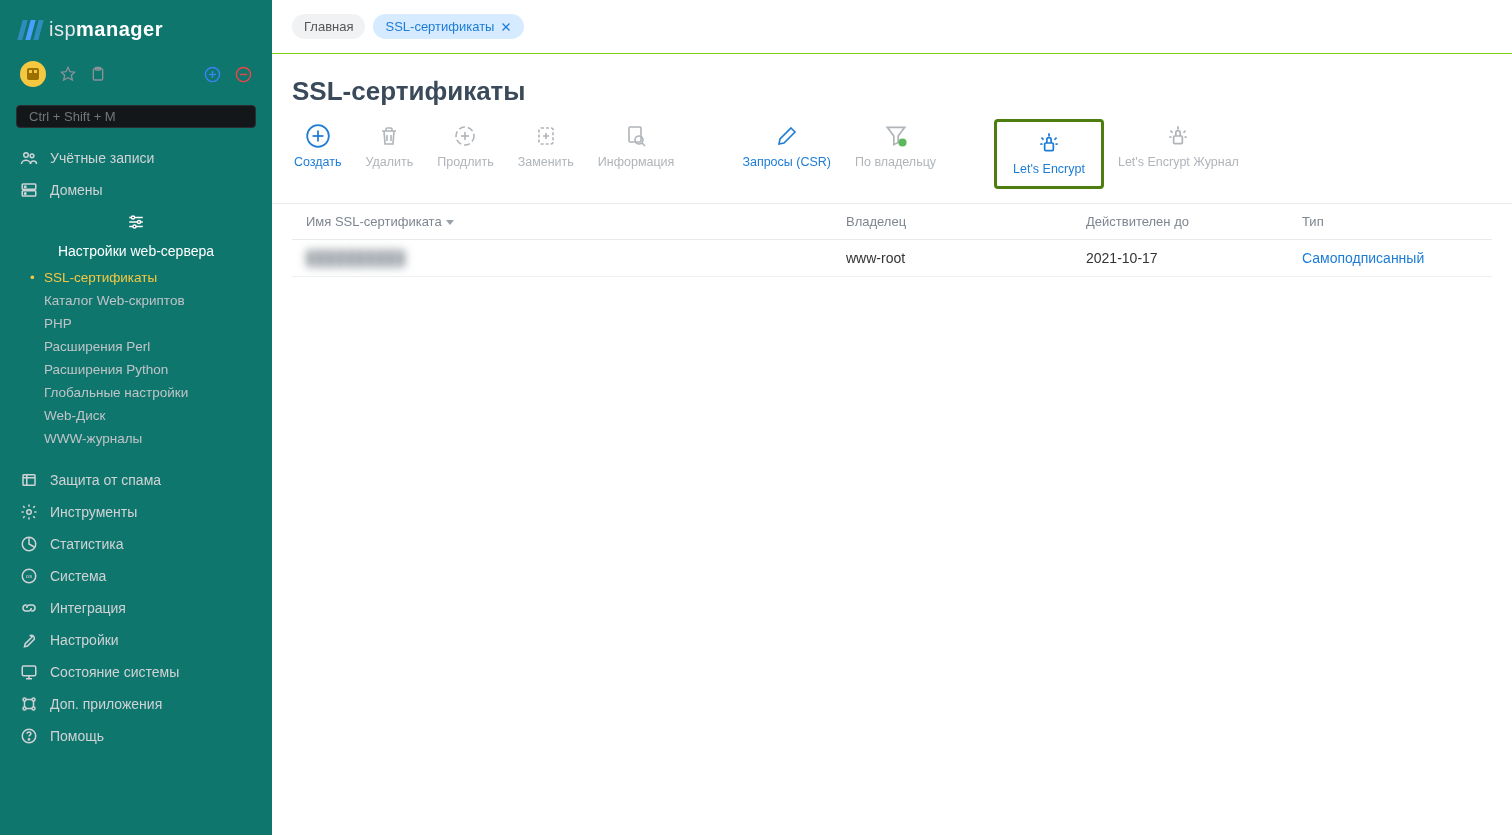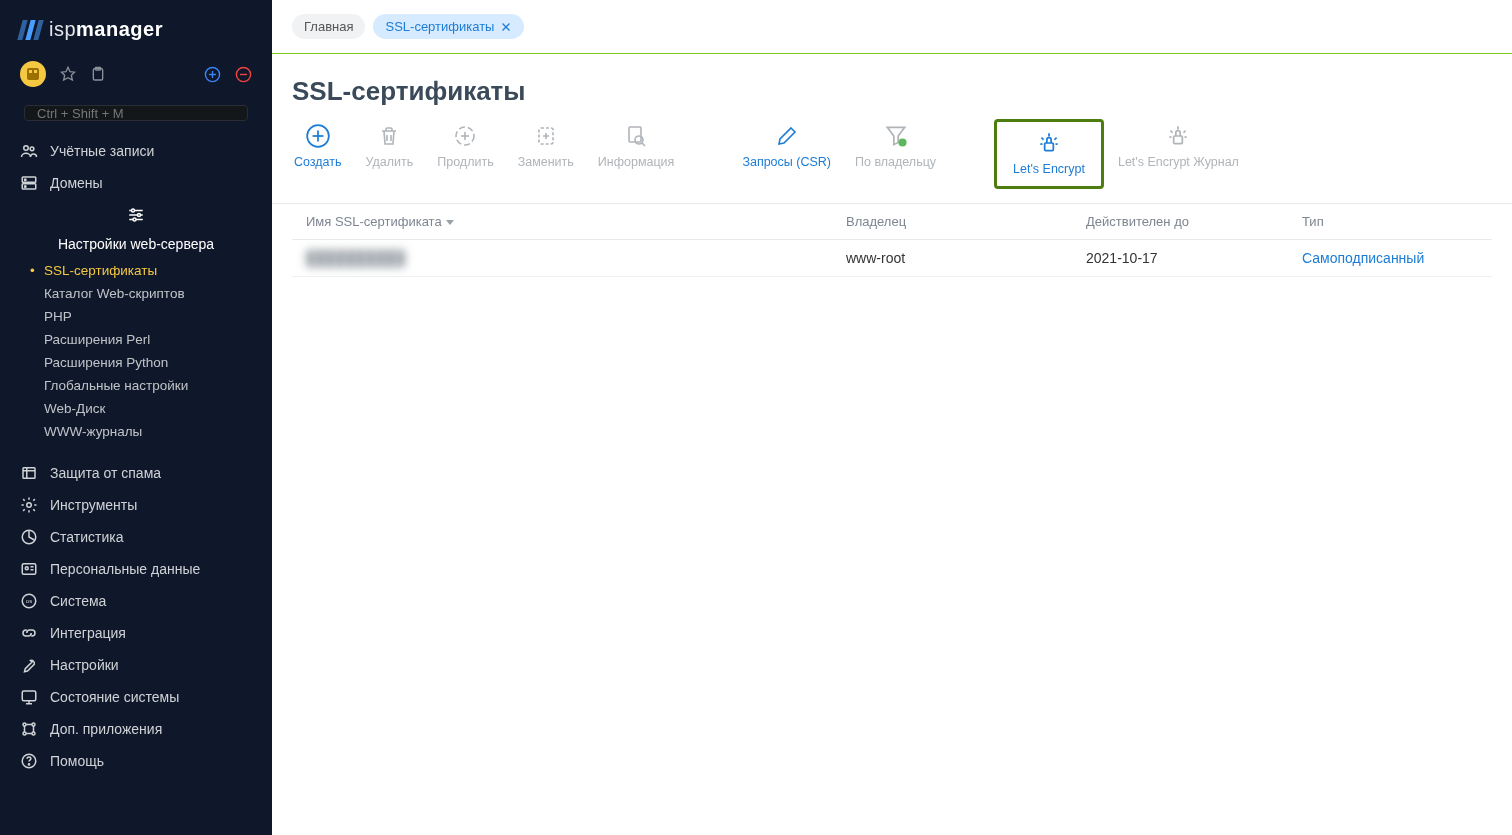--- a/index.html
+++ b/index.html
@@ -1,33 +1,33 @@
 <!DOCTYPE html>
 <html><head>
 <meta charset="utf-8">
 <style>
 * { margin: 0; padding: 0; box-sizing: border-box; }
 body { font-family: -apple-system, BlinkMacSystemFont, "Segoe UI", Arial, sans-serif; font-size: 14px; color: #333; background: #fff; display: flex; height: 835px; width: 1512px; overflow: hidden; }
 
 
-.sidebar { width: 272px; background: #0f172a; color: #c0c4c8; display: flex; flex-direction: column; flex-shrink: 0; }
+.sidebar { width: 272px; background: #0f766e; color: #c0c4c8; display: flex; flex-direction: column; flex-shrink: 0; }
 .logo { padding: 18px 20px 12px; display: flex; align-items: center; gap: 2px; }
 .logo-stripes { display: flex; gap: 3px; margin-right: 6px; }
 .logo-stripe { width: 5px; height: 20px; background: #4a9eff; transform: skewX(-15deg); }
 .logo-stripe.dim { opacity: 0.55; }
 .logo-text { font-size: 20px; font-weight: 300; color: #e4e6e8; letter-spacing: 0.5px; }
 .logo-bold { font-weight: 600; color: #fff; }
 
 .sidebar-icons { display: flex; align-items: center; gap: 14px; padding: 8px 20px 12px; }
 .avatar { width: 26px; height: 26px; border-radius: 50%; background: #f5c842; display:flex; align-items:center; justify-content:center; font-size:14px; }
 .side-icon-btn { color: #8b9199; font-size: 15px; cursor: pointer; display:flex; }
 .side-icon-btn.plus { color: #3b82f6; margin-left: auto; }
 .side-icon-btn.minus { color: #ef4444; }
 
-.search-field { margin: 6px 24px 14px; background: #14171a; border: 1px solid #2a2e33; border-radius: 4px; height: 16px; display: flex; align-items: center; padding: 0 12px; }
+.search-field { margin: 6px 16px 14px; background: #14171a; border: 1px solid #2a2e33; border-radius: 4px; height: 23px; display: flex; align-items: center; padding: 0 12px; }
 .search-field input { background: transparent; border: none; color: #8b9199; font-size: 13px; width: 100%; outline: none; }
 
 .nav { flex: 1; overflow-y: auto; }
 .nav-item { display: flex; align-items: center; gap: 12px; padding: 7px 20px; color: #d0d3d6; cursor: pointer; font-size: 14px; }
 .nav-item.active { color: #fff; flex-direction: column; }
 .nav-item .nav-icon { width: 18px; height: 18px; display:flex; align-items:center; justify-content:center; flex-shrink:0; }
 .nav-sub { padding-left: 44px; padding-top:4px; padding-bottom:4px; font-size: 13.5px; color: #c0c4c8; cursor:pointer; }
 .nav-sub.active { color: #f5c842; position: relative; }
 .nav-sub.active::before { content: "•"; position: absolute; left: 30px; color: #f5c842; }
 .nav-spacer { height: 14px; }
@@ -178,31 +178,20 @@
       <span>Инструменты</span>
     </div>
     <div class="nav-item">
       <span class="nav-icon">
           <svg width="18" height="18" viewBox="0 0 24 24" fill="none" stroke="currentColor" stroke-width="2">
             <circle cx="12" cy="12" r="9"></circle>
             <path d="M12 3v9l7 4"></path>
           </svg>
         </span>
       <span>Статистика</span>
-    </div>
-    <div class="nav-item">
-      <span class="nav-icon">
-          <svg width="18" height="18" viewBox="0 0 24 24" fill="none" stroke="currentColor" stroke-width="2">
-            <rect x="3" y="5" width="18" height="14" rx="2"></rect>
-            <circle cx="9" cy="11" r="2"></circle>
-            <line x1="14" y1="9" x2="18" y2="9"></line>
-            <line x1="14" y1="13" x2="18" y2="13"></line>
-          </svg>
-        </span>
-      <span>Персональные данные</span>
     </div>
     <div class="nav-item">
       <span class="nav-icon">
           <svg width="18" height="18" viewBox="0 0 24 24" fill="none" stroke="currentColor" stroke-width="2">
             <circle cx="12" cy="12" r="9"></circle>
             <text x="12" y="15" text-anchor="middle" font-size="8" fill="currentColor" stroke="none">os</text>
           </svg>
         </span>
       <span>Система</span>
     </div>

